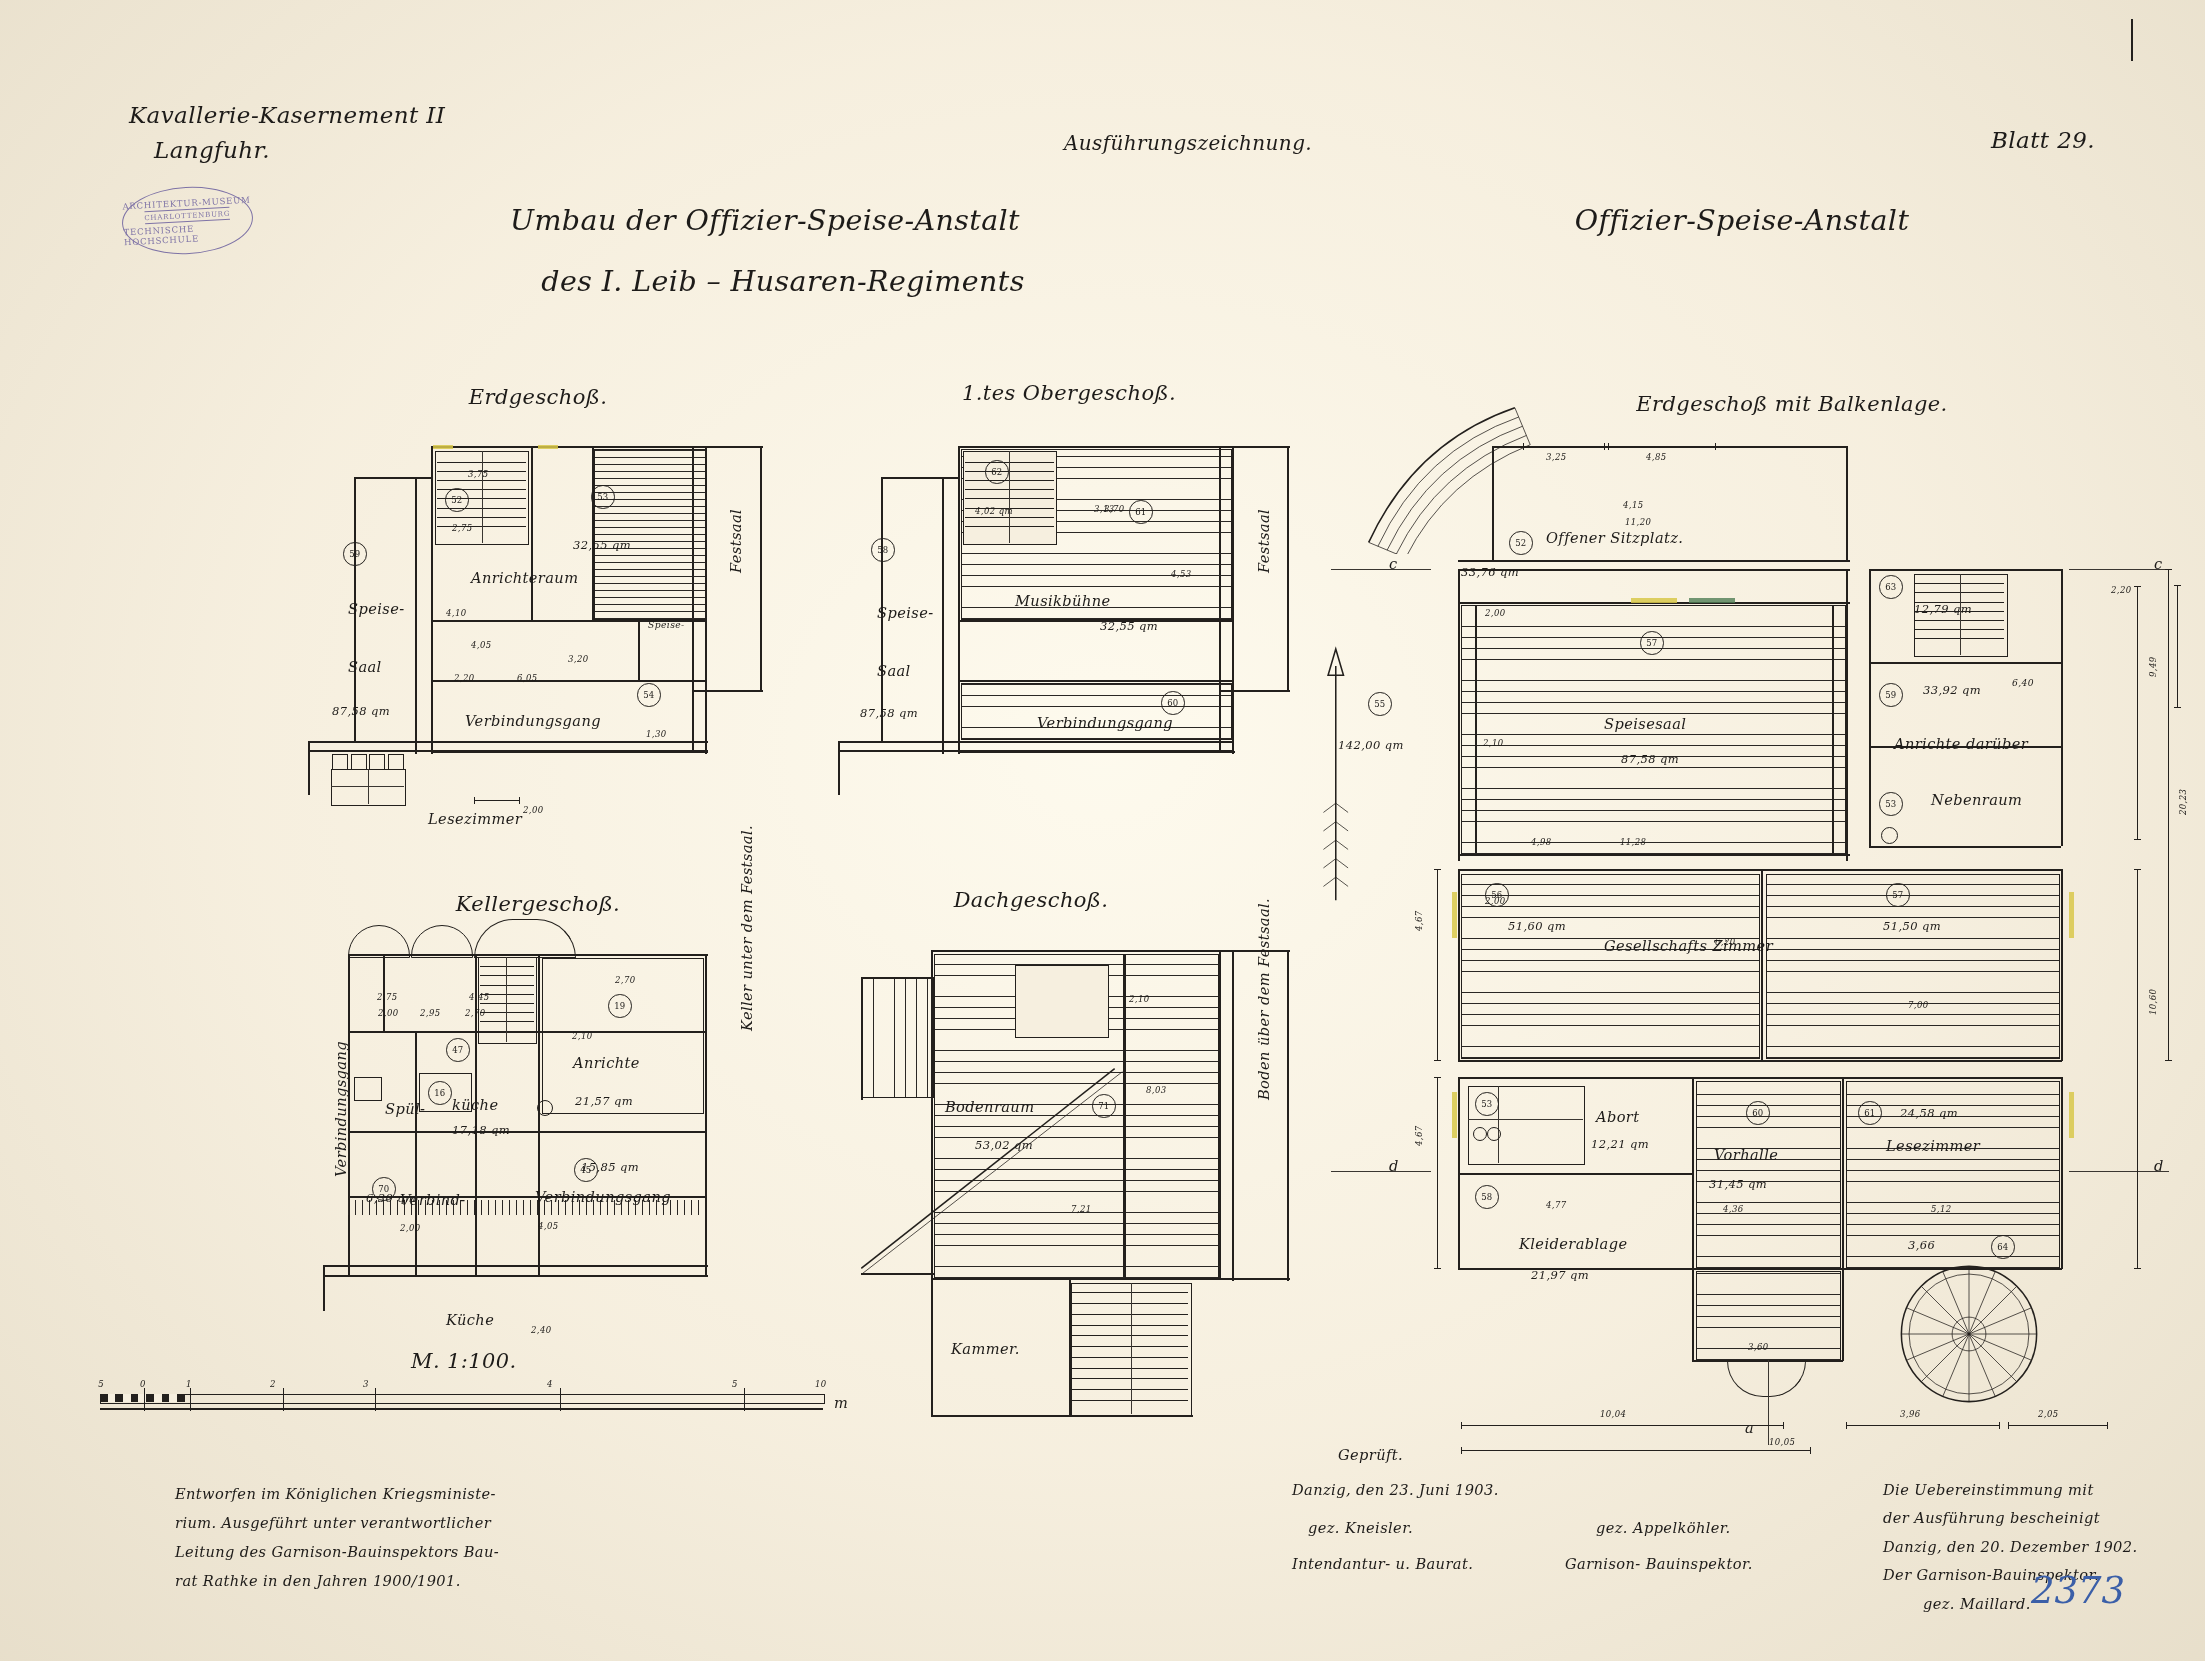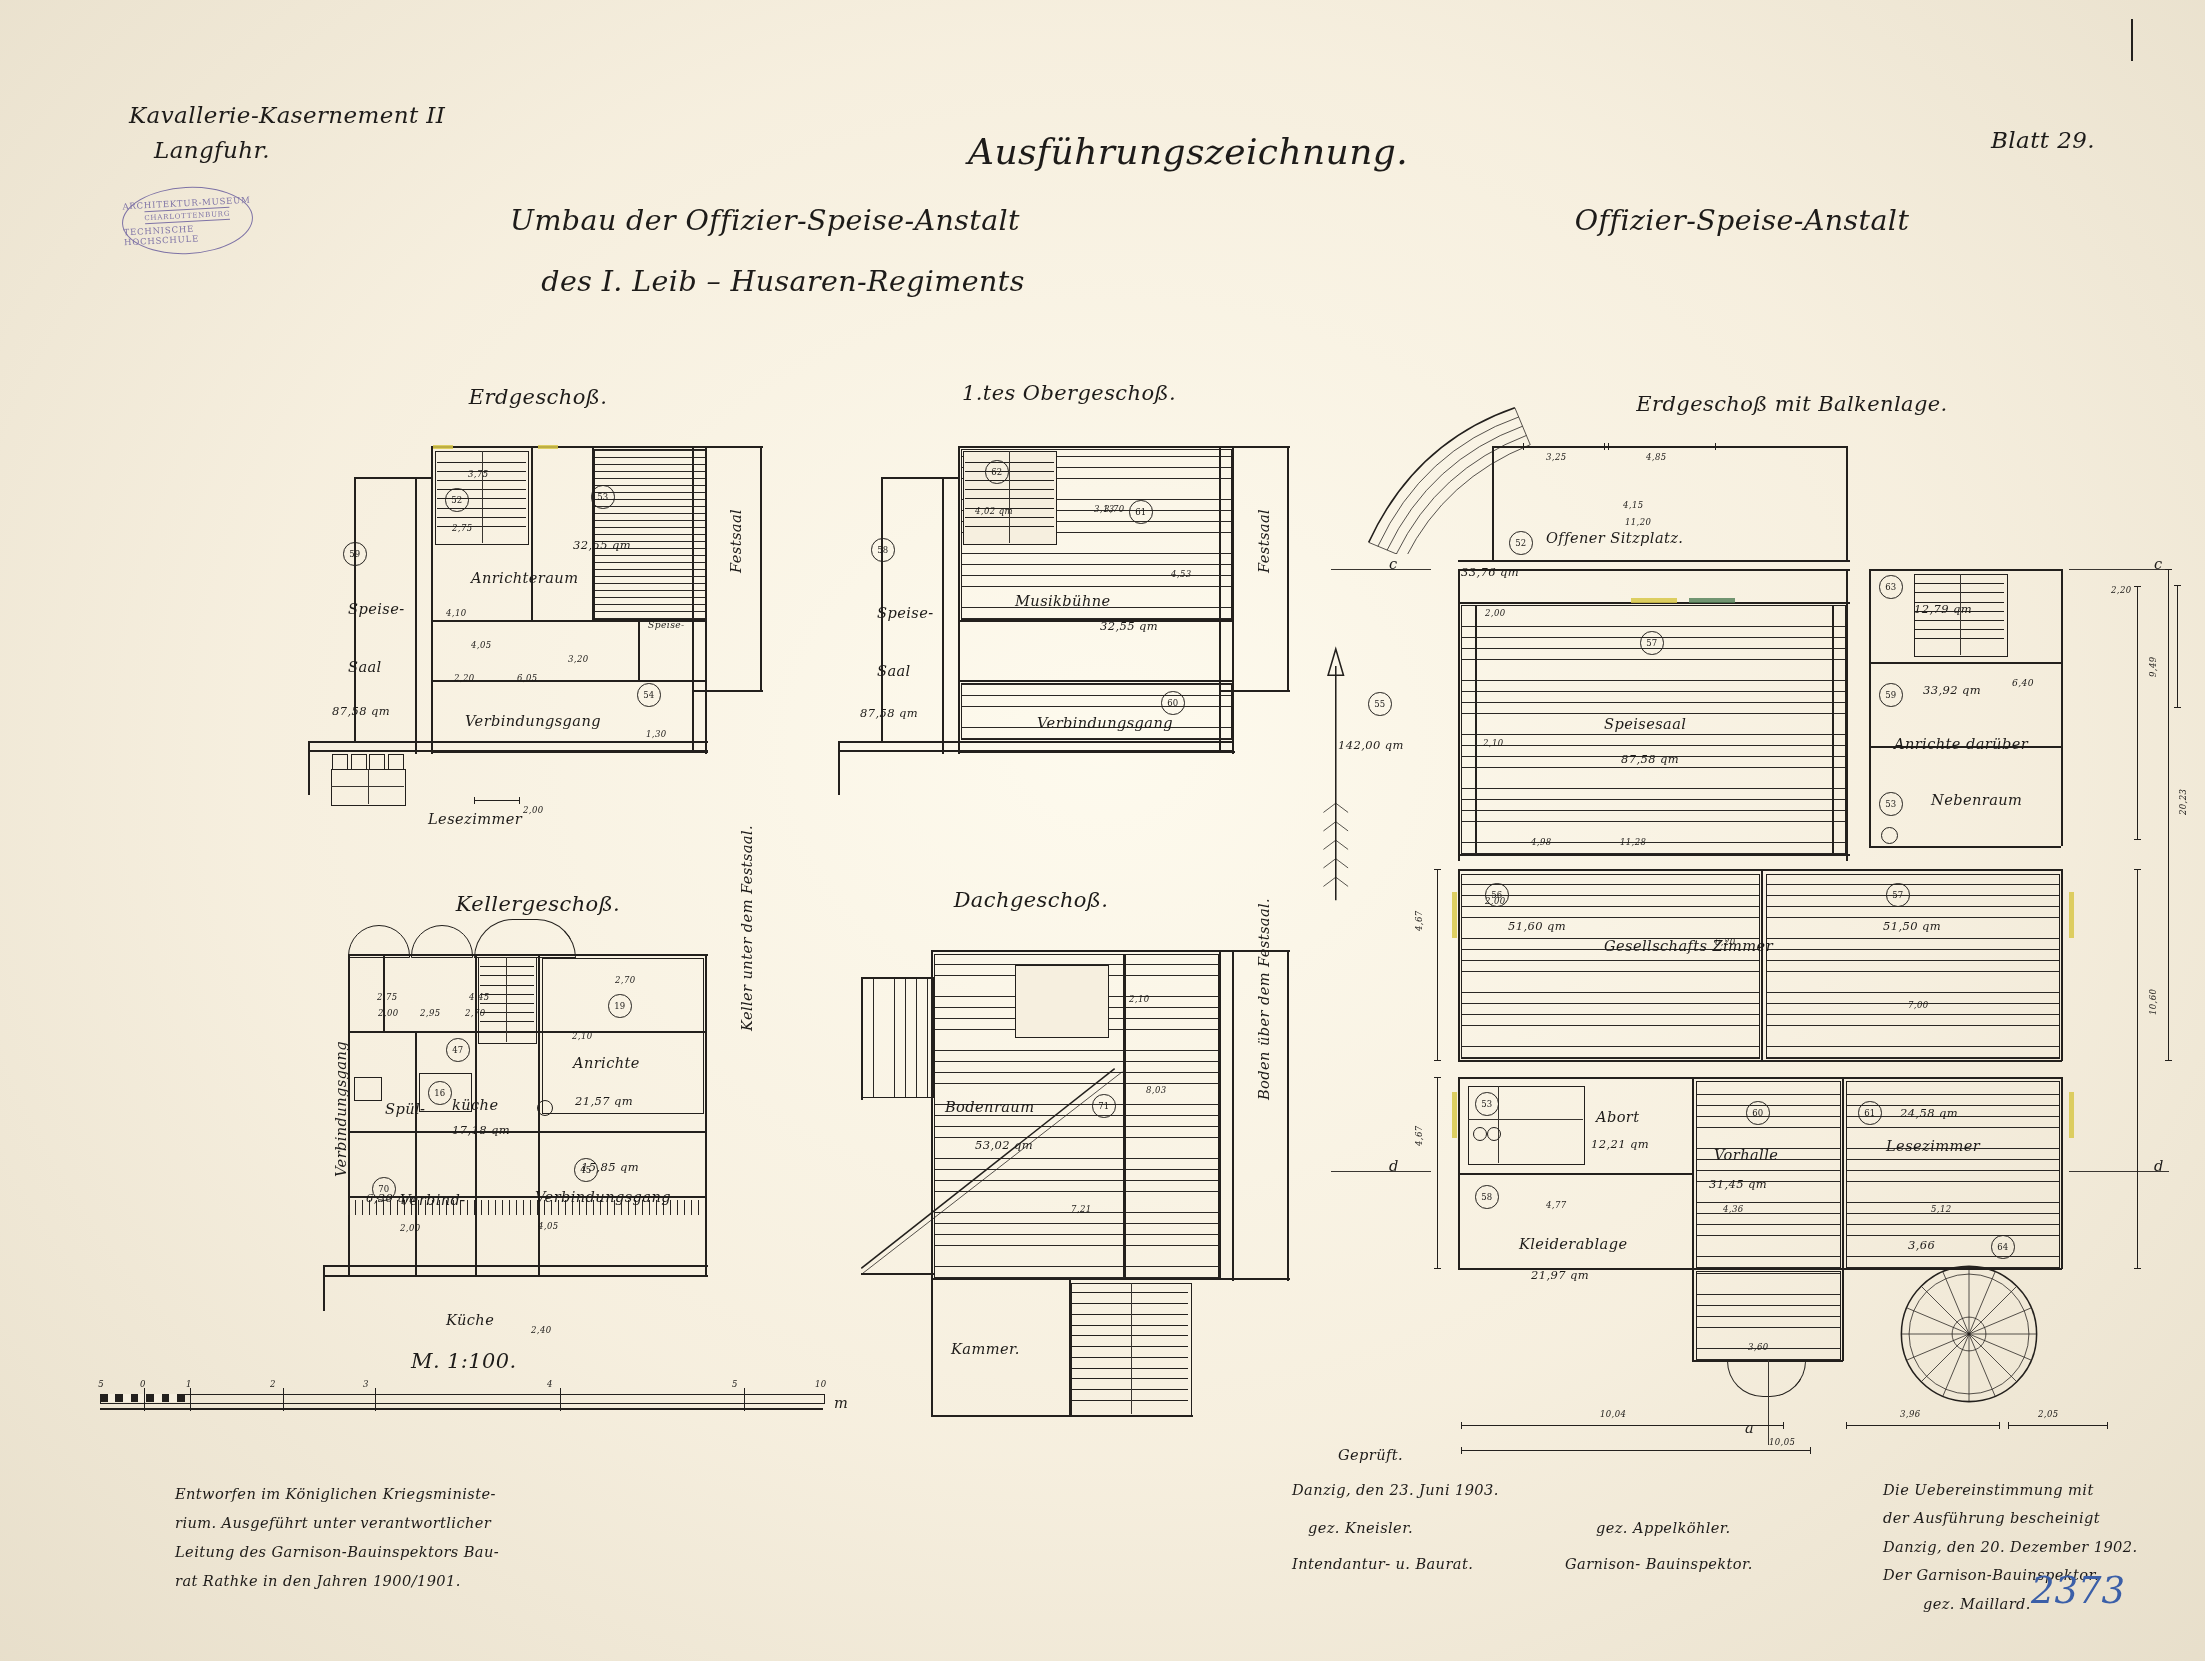--- a/index.html
+++ b/index.html
@@ -16,21 +16,21 @@
     background:
       radial-gradient(ellipse at 50% 45%, rgba(255,252,240,0.85) 0%, rgba(246,238,220,0.2) 55%, rgba(214,203,178,0.45) 100%);
     pointer-events:none;
   }
   .ink{color:#1d1b19;}
   .hand{font-family:"DejaVu Serif", serif; font-style:italic; letter-spacing:0.4px;}
   .t{position:absolute;white-space:nowrap;}
   .ctr{transform:translateX(-50%);}
 
   
-  .title-main{font-size:36px;}
+  .title-main{font-size:20px;}
   .title-sub{font-size:28.5px;}
   .title-small{font-size:23px;}
   .plan-title{font-size:21px;}
   .lbl{font-size:14.6px;}
   .lbl-sm{font-size:11.5px;}
   .lbl-xs{font-size:9.2px;}
   .num{font-size:8.5px;}
 
   
   .ln{position:absolute;background:#23201d;}

